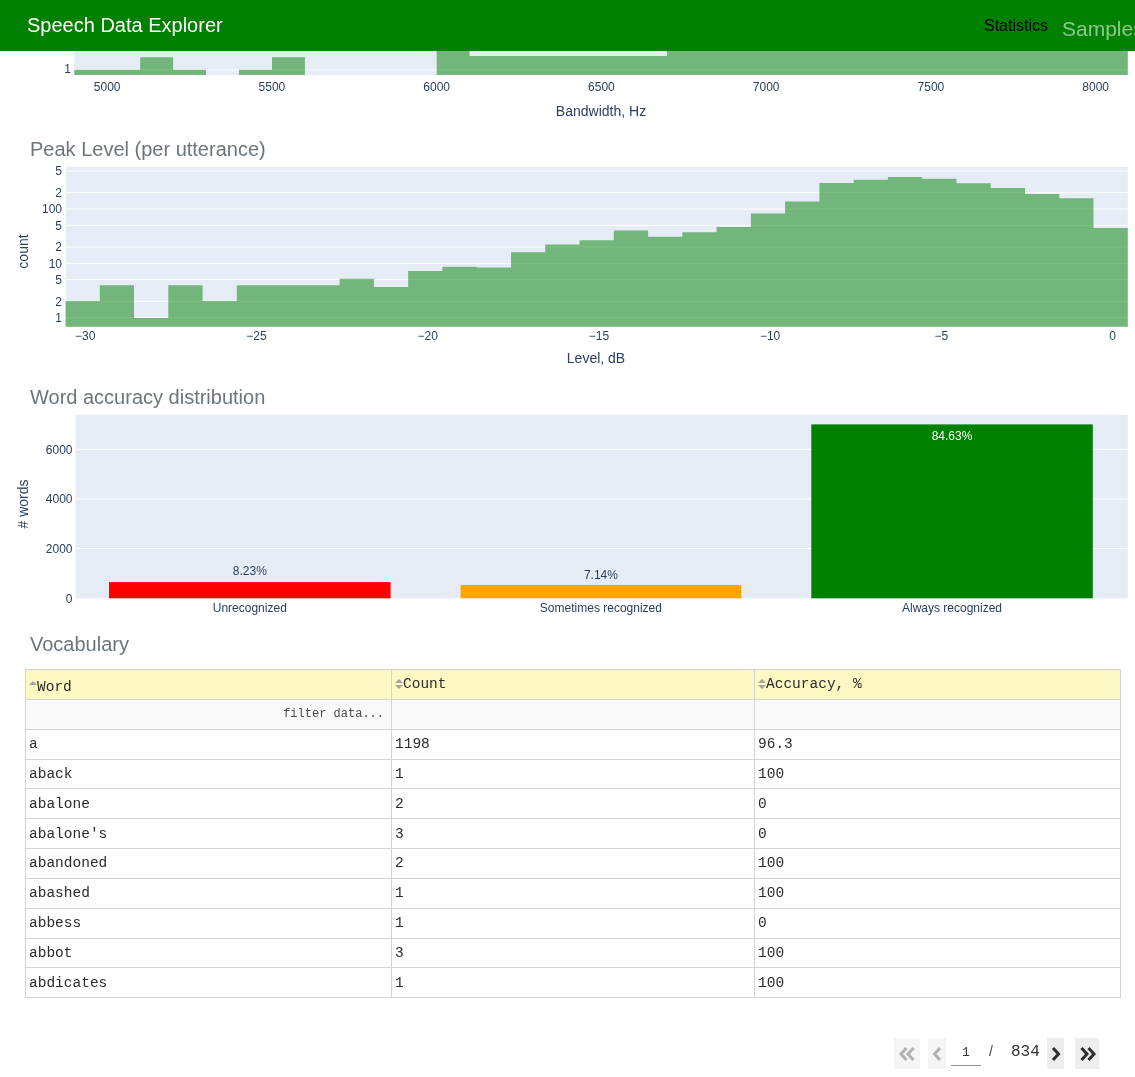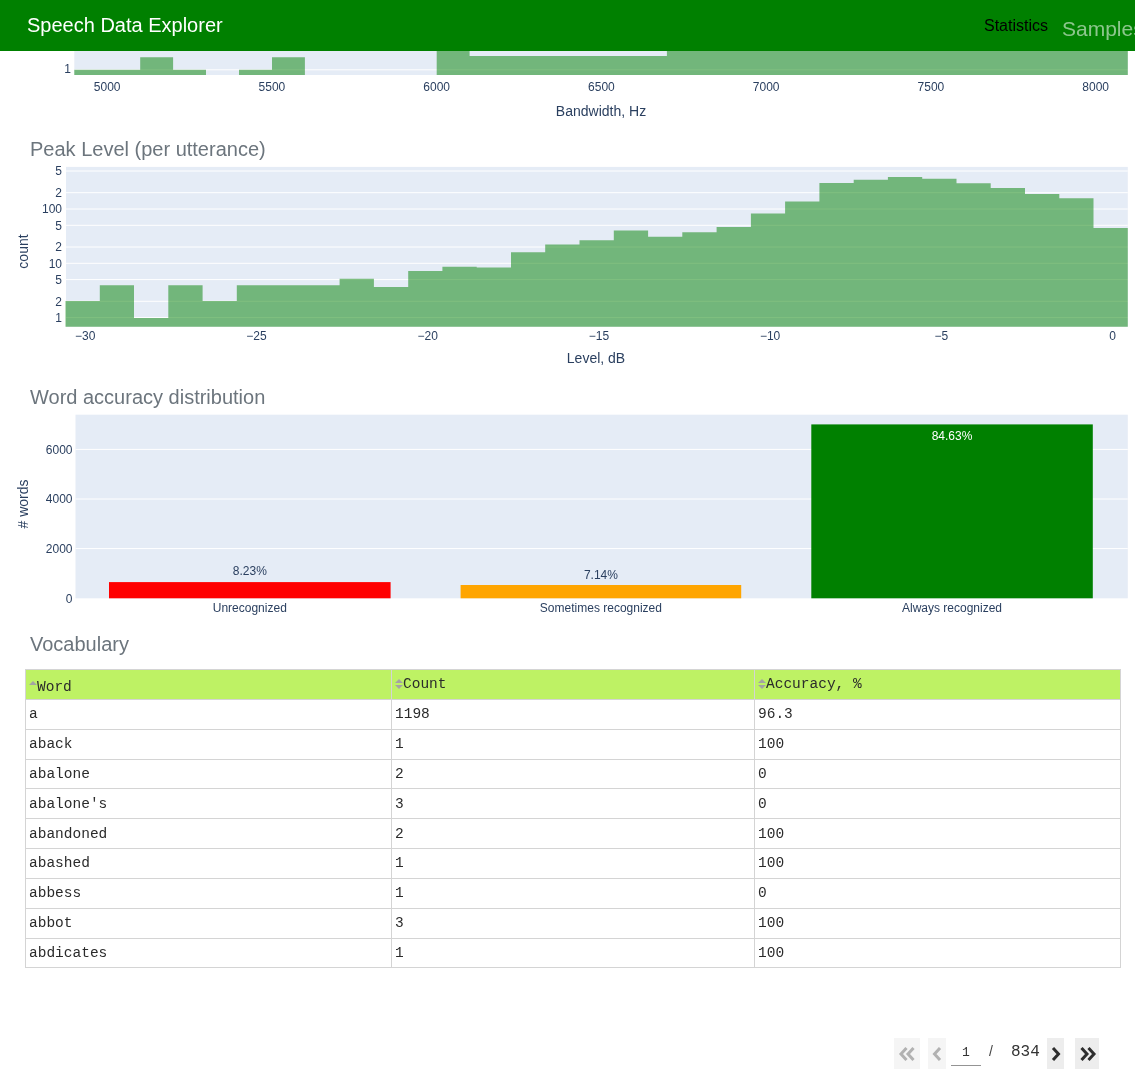--- a/index.html
+++ b/index.html
@@ -17,21 +17,21 @@
 .tick { font-size:12px; }
 .atitle { font-size:14px; }
 .gbar { fill:rgba(0,128,0,0.5); }
 .grid { stroke:#fff; stroke-width:1; }
 
 #vtable { position:absolute; left:25px; top:669px; width:1095px;
   border-collapse:collapse; table-layout:fixed;
   font-family:"Liberation Mono", monospace; font-size:14.5px; color:#2b2b2b; }
 #vtable td { border:1px solid #d4d4d4; height:29.85px; padding:0 0 0 3px;
   vertical-align:middle; white-space:nowrap; overflow:hidden; }
-#vtable tr.hdr td { background:#bef264; }
+#vtable tr.hdr td { background:#fef9c3; }
 #vtable tr.flt td { background:#f9f9f9; }
 .tri-u, .tri-d { display:inline-block; width:0; height:0;
   border-left:4px solid transparent; border-right:4px solid transparent; }
 .tri-u { border-bottom:4.5px solid #a3a3a3; }
 .tri-d { border-top:4.5px solid #a3a3a3; }
 .sort1 { display:inline-block; vertical-align:6px; }
 .sort2 { display:inline-block; vertical-align:-1px; }
 .sort2 .tri-u { display:block; margin-bottom:2px; }
 .sort2 .tri-d { display:block; }
 .fltxt { color:#4a4a4a; font-size:12px; text-align:right; padding-right:7px !important; }
@@ -152,20 +152,25 @@
         <col style="width:366px">
         <col style="width:363px">
         <col style="width:366px">
       </colgroup>
   <tbody>
         <tr class="hdr">
     <td><span class="sort1"><span class="tri-u"></span></span>Word</td>
     <td><span class="sort2"><span class="tri-u"></span><span class="tri-d"></span></span>Count</td>
     <td><span class="sort2"><span class="tri-u"></span><span class="tri-d"></span></span>Accuracy, %</td>
   </tr>
+  <tr class="flt">
+          <td class="fltxt">filter data...</td>
+          <td></td>
+          <td></td>
+        </tr>
   <tr>
           <td>a</td>
           <td>1198</td>
           <td>96.3</td>
         </tr>
   <tr>
           <td>aback</td>
           <td>1</td>
           <td>100</td>
         </tr>

